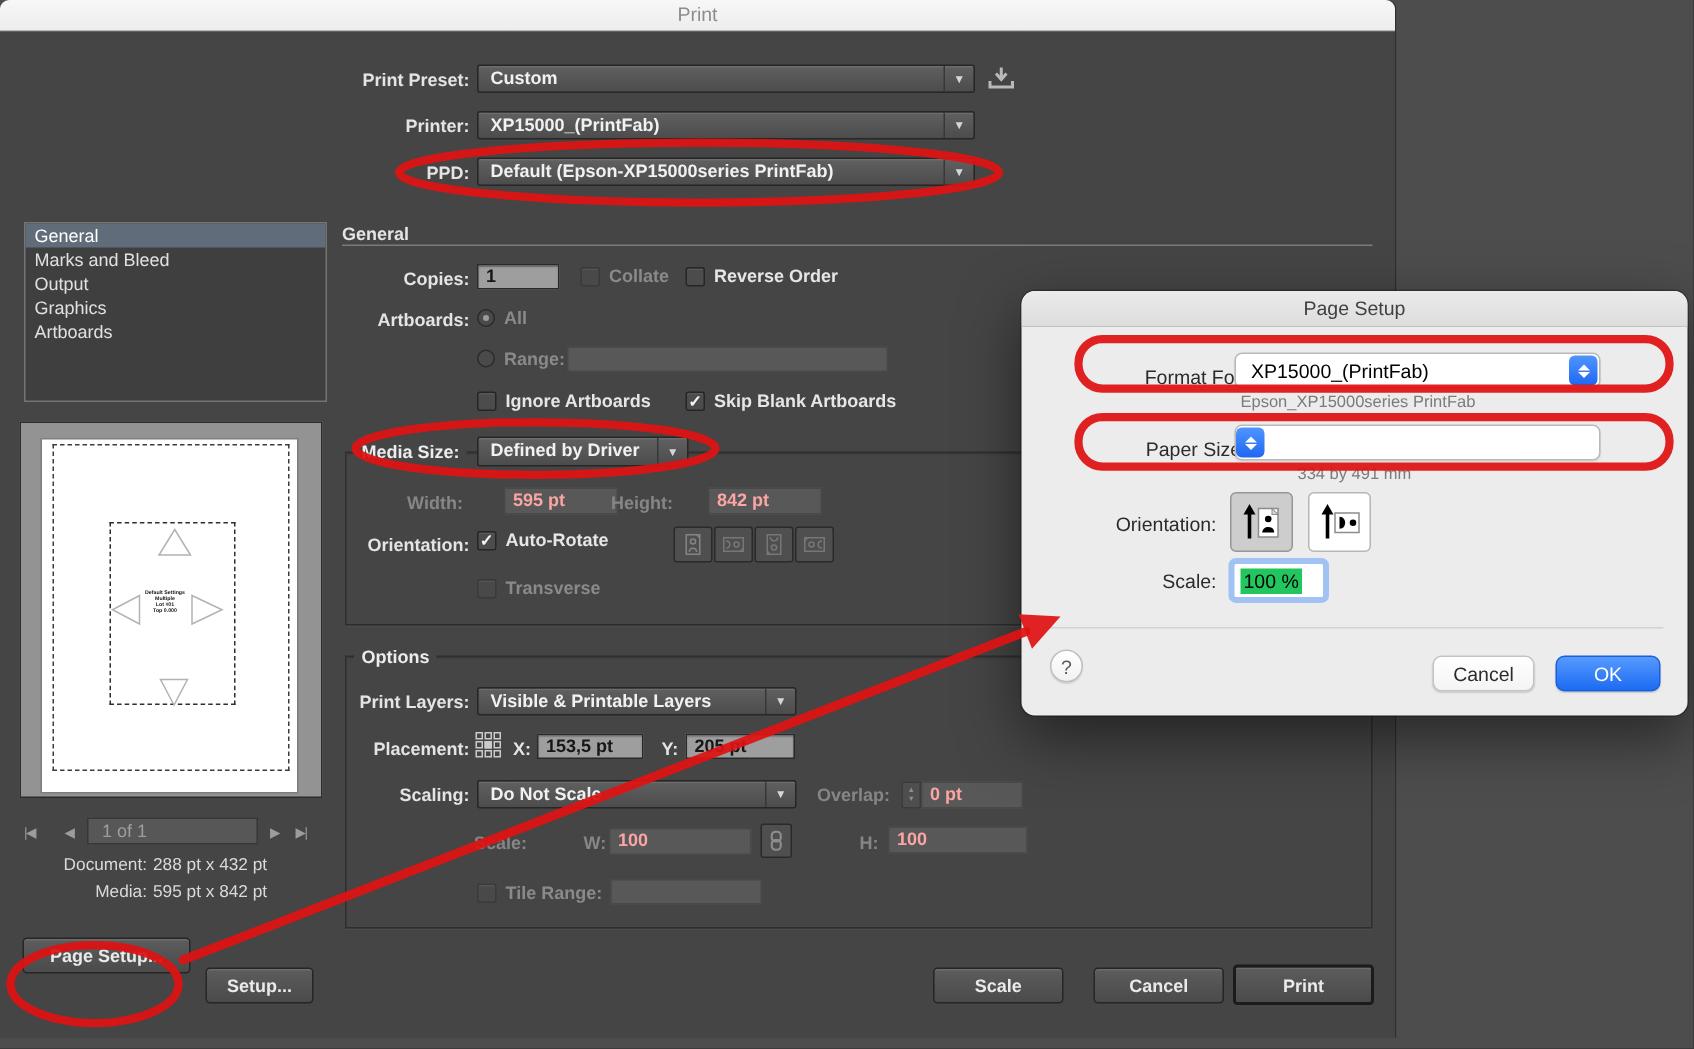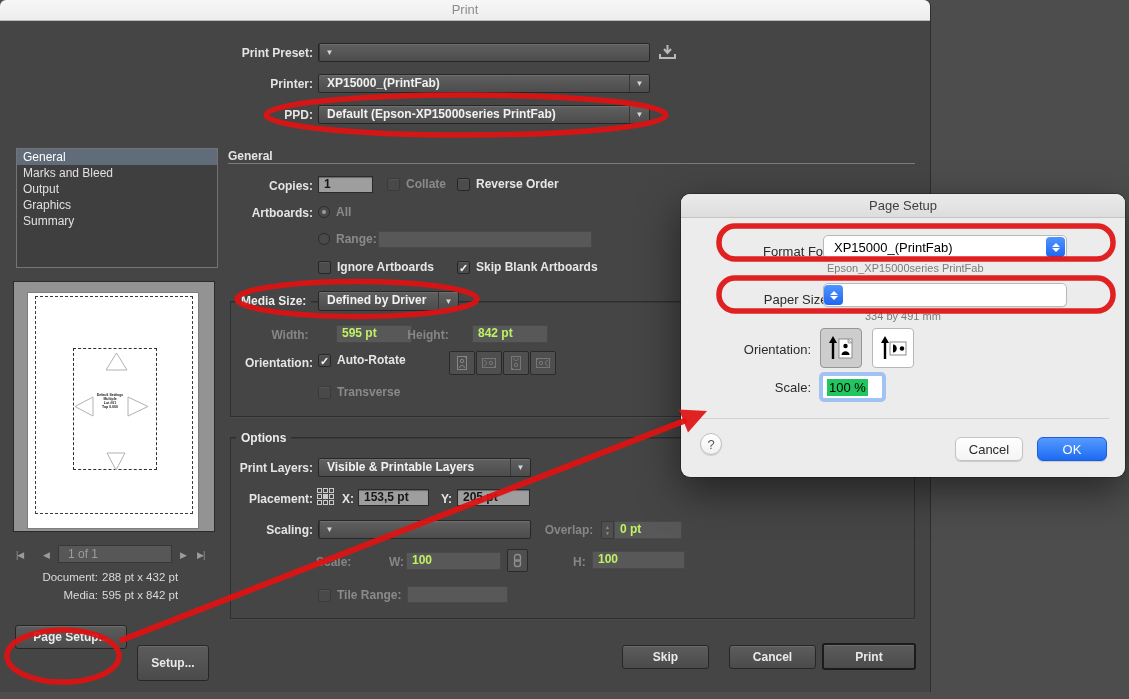--- a/index.html
+++ b/index.html
@@ -13,21 +13,21 @@
 
   .lbl{font-size:12px;font-weight:700;color:#e4e4e4;text-align:right;white-space:nowrap;}
   .lbl.dis{color:#868686;text-align:center;}
   .lbl.left{text-align:left;}
 
   .dd{height:19px;background:linear-gradient(#606060,#4c4c4c);border:1px solid #272727;border-radius:2px;display:flex;align-items:stretch;box-shadow:inset 0 1px 0 rgba(255,255,255,.09);}
   .dd .ddtxt{flex:1;padding:0 8px;font-size:12px;font-weight:700;color:#f1f1f1;white-space:nowrap;overflow:hidden;line-height:17px;}
   .dd .ddarr{width:20px;border-left:1px solid #383838;display:flex;align-items:center;justify-content:center;font-size:8px;color:#d6d6d6;}
 
   .inp{height:17px;background:#9e9e9e;border:1px solid #2a2a2a;font-size:12px;font-weight:700;color:#161616;padding:0 5px;line-height:15px;box-shadow:inset 0 1px 1px rgba(0,0,0,.35);}
-  .inp.dis{background:#585858;border-color:#494949;color:#bef264;box-shadow:none;}
+  .inp.dis{background:#585858;border-color:#494949;color:#fca5a5;box-shadow:none;}
 
   .chk{display:flex;align-items:center;gap:6px;}
   .box{width:13px;height:13px;background:#4c4c4c;border:1px solid #262626;border-radius:2px;box-shadow:inset 0 1px 0 rgba(255,255,255,.07);text-align:center;font-size:11px;line-height:12px;color:#f5f5f5;font-weight:700;}
   .box.dis{background:#494949;border-color:#3a3a3a;}
   .chklbl{font-size:12px;font-weight:700;color:#e6e6e6;white-space:nowrap;}
   .chklbl.dis{color:#8a8a8a;}
   .rad{width:12px;height:12px;border-radius:50%;background:#4a4a4a;border:1px solid #2b2b2b;position:relative;}
   .rad.sel::after{content:"";position:absolute;left:3px;top:3px;width:4px;height:4px;border-radius:50%;background:#9c9c9c;}
 
   .panel{border:1px solid #2e2e2e;box-shadow:0 1px 0 rgba(255,255,255,.04), inset 0 1px 0 rgba(0,0,0,.15);}
@@ -94,20 +94,21 @@
 <body>
 
 <div id="stage">
 
   <div id="print-window" class="abs">
 
     <div id="pw-titlebar" class="abs"><span>Print</span></div>
 
     <div class="abs lbl" style="left:100px;top:46px;width:213px;">Print Preset:</div>
     <div class="abs dd" style="left:318px;top:43px;width:332px;">
+      <span class="ddtxt">Custom</span>
       <span class="ddarr">▼</span>
     </div>
     <svg class="abs" style="left:658px;top:44px;" width="19" height="17" viewBox="0 0 19 17">
       <path d="M9.5 1 v7 M6 5 l3.5 4 3.5-4" stroke="#b9b9b9" stroke-width="2" fill="none"></path>
       <path d="M2 10 v4 h15 v-4" stroke="#b9b9b9" stroke-width="2" fill="none"></path>
     </svg>
 
     <div class="abs lbl" style="left:100px;top:77px;width:213px;">Printer:</div>
     <div class="abs dd" style="left:318px;top:74px;width:332px;">
       <span class="ddtxt">XP15000_(PrintFab)</span>
@@ -118,21 +119,21 @@
     <div class="abs dd" style="left:318px;top:105px;width:332px;">
       <span class="ddtxt">Default (Epson-XP15000series PrintFab)</span>
       <span class="ddarr">▼</span>
     </div>
 
     <div id="sidebar" class="abs">
       <div class="sb-item sel">General</div>
       <div class="sb-item">Marks and Bleed</div>
       <div class="sb-item">Output</div>
       <div class="sb-item">Graphics</div>
-      <div class="sb-item">Summary</div>
+      <div class="sb-item">Artboards</div>
     </div>
 
     <div class="abs lbl left" style="left:228px;top:149px;">General</div>
     <div id="gen-line" class="abs"></div>
 
     <div class="abs lbl" style="left:163px;top:179px;width:150px;">Copies:</div>
     <div class="abs inp" style="left:318px;top:176px;width:55px;">1</div>
     <div class="abs chk" style="left:387px;top:177px;">
       <span class="box dis"></span>
       <span class="chklbl dis">Collate</span>
@@ -238,20 +239,21 @@
         <span></span>
         <span></span>
     </div>
     <div class="abs lbl left" style="left:342px;top:492px;">X:</div>
     <div class="abs inp" style="left:358px;top:489px;width:71px;">153,5 pt</div>
     <div class="abs lbl left" style="left:441px;top:492px;">Y:</div>
     <div class="abs inp" style="left:457px;top:489px;width:73px;">205 pt</div>
 
     <div class="abs lbl" style="left:163px;top:523px;width:150px;">Scaling:</div>
     <div class="abs dd" style="left:318px;top:520px;width:213px;">
+      <span class="ddtxt">Do Not Scale</span>
       <span class="ddarr">▼</span>
     </div>
     <div class="abs lbl dis" style="left:540px;top:523px;width:58px;">Overlap:</div>
     <div class="abs stepper" style="left:601px;top:521px;">
         <span>▲</span>
         <span>▼</span>
       </div>
     <div class="abs inp dis" style="left:614px;top:521px;width:68px;height:18px;">0 pt</div>
 
     <div class="abs lbl left dis" style="left:316px;top:555px;">Scale:</div>
@@ -300,22 +302,22 @@
     <div class="abs pv-line" style="top:571px;">
       <span class="pl">Document:</span>
       <span>288 pt x 432 pt</span>
     </div>
     <div class="abs pv-line" style="top:589px;">
       <span class="pl">Media:</span>
       <span>595 pt x 842 pt</span>
     </div>
 
     <div class="abs dbtn" style="left:15px;top:625px;width:112px;height:24px;">Page Setup...</div>
-    <div class="abs dbtn" style="left:137px;top:645px;width:72px;height:36px;">Setup...</div>
-    <div class="abs dbtn" style="left:622px;top:645px;width:87px;height:24px;">Skip</div>
+    <div class="abs dbtn" style="left:137px;top:645px;width:72px;height:24px;">Setup...</div>
+    <div class="abs dbtn" style="left:622px;top:645px;width:87px;height:24px;">Scale</div>
     <div class="abs dbtn" style="left:729px;top:645px;width:87px;height:24px;">Cancel</div>
     <div class="abs dbtn def" style="left:822px;top:643px;width:94px;height:27px;">Print</div>
   </div>
 
   <div id="ps-dialog" class="abs">
     <div id="ps-titlebar" class="abs"><span>Page Setup</span></div>
 
     <div class="abs mlbl" style="left:24px;top:50px;width:126px;">Format For:</div>
     <div class="abs mpop" style="left:142px;top:41px;width:244px;">
       <span class="mtxt">XP15000_(PrintFab)</span>

